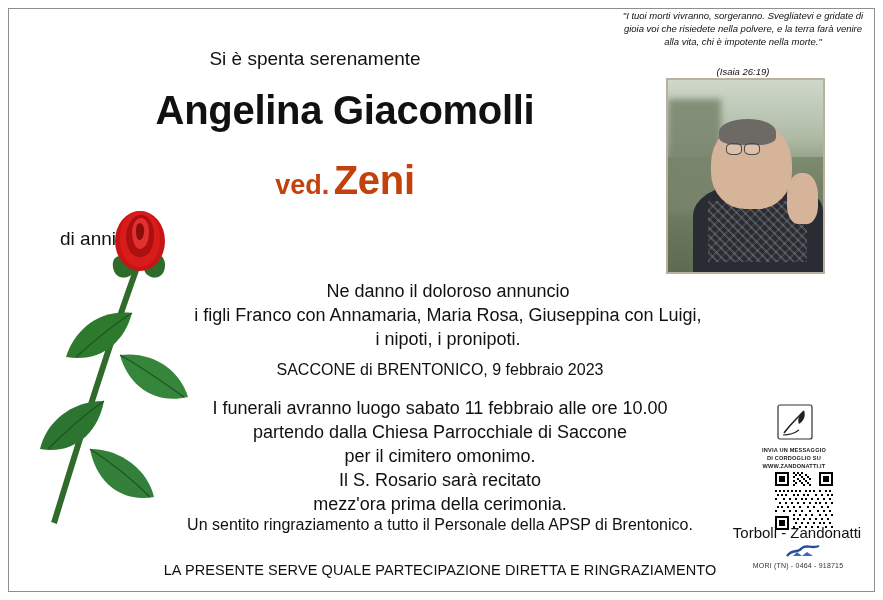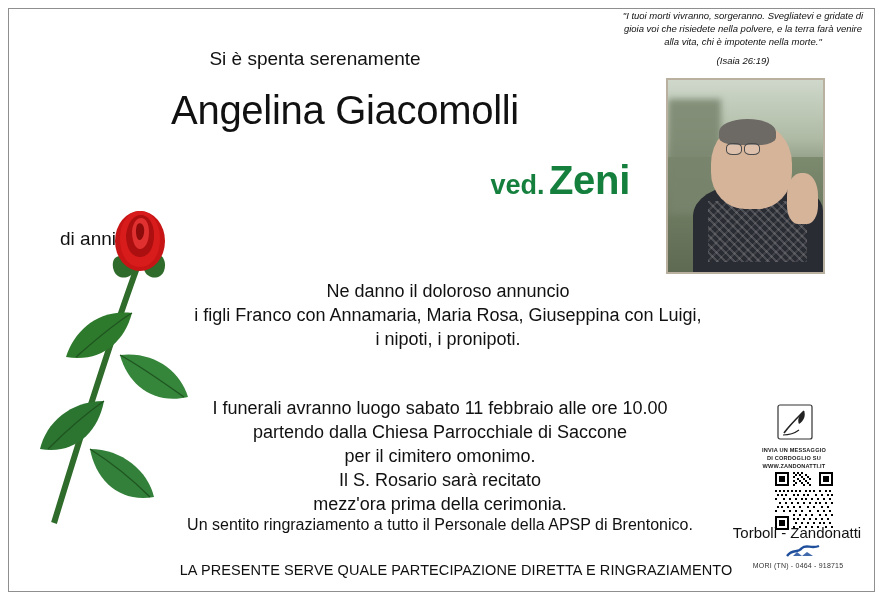--- a/index.html
+++ b/index.html
@@ -38,21 +38,21 @@
     right: 14px;
     width: 252px;
     text-align: center;
     font-style: italic;
     font-size: 9.5px;
     line-height: 1.35;
     color: #111;
   }
   .scripture .ref {
     display: block;
-    margin-top: 7px;
+    margin-top: 18px;
   }
 
   
   .intro {
     position: absolute;
     top: 28px;
     left: 90px;
     width: 450px;
     text-align: center;
     font-size: 19px;
@@ -61,31 +61,31 @@
   }
 
   
   .name {
     position: absolute;
     top: 88px;
     left: 60px;
     width: 570px;
     text-align: center;
     font-size: 40px;
-    font-weight: normal;
+    font-weight: bold;
     letter-spacing: -0.3px;
     color: #111;
   }
   .ved-line {
     position: absolute;
     top: 158px;
     left: 60px;
     width: 570px;
-    text-align: right;
-    color: #15803d;
+    text-align: center;
+    color: #c2410c;
   }
   .ved-line .ved {
     font-size: 27px;
     font-weight: bold;
   }
   .ved-line .surname {
     font-size: 40px;
     font-weight: bold;
     letter-spacing: -0.3px;
   }
@@ -130,21 +130,21 @@
     position: absolute;
     top: 516px;
     left: 100px;
     width: 680px;
     text-align: center;
     font-size: 16px;
   }
   .footer-note {
     position: absolute;
     top: 562px;
-    left: 116px;
+    left: 100px;
     width: 680px;
     text-align: center;
     font-size: 14.5px;
     letter-spacing: 0.1px;
   }
 
   
   .photo-frame {
     position: absolute;
     top: 78px;
@@ -318,20 +318,21 @@
   <div class="intro">Si è spenta serenamente</div>
 
   <div class="name">Angelina Giacomolli</div>
   <div class="ved-line">
     <span class="ved">ved.</span>
     <span class="surname">Zeni</span>
   </div>
   <div class="age">di anni 102</div>
 
   <div class="announce">Ne danno il doloroso annuncio<br>i figli Franco con Annamaria, Maria Rosa, Giuseppina con Luigi,<br>i nipoti, i pronipoti.</div>
+  <div class="place-date">SACCONE di BRENTONICO, 9 febbraio 2023</div>
   <div class="funeral">I funerali avranno luogo sabato 11 febbraio alle ore 10.00<br>partendo dalla Chiesa Parrocchiale di Saccone<br>per il cimitero omonimo.<br>Il S. Rosario sarà recitato<br>mezz'ora prima della cerimonia.</div>
   <div class="thanks">Un sentito ringraziamento a tutto il Personale della APSP di Brentonico.</div>
   <div class="footer-note">LA PRESENTE SERVE QUALE PARTECIPAZIONE DIRETTA E RINGRAZIAMENTO</div>
 
   <div class="photo-frame">
     <div class="photo-sky"></div>
     <div class="photo-ground"></div>
     <div class="photo-blur-left"></div>
     <div class="photo-person">
       <div class="p-body"></div>

